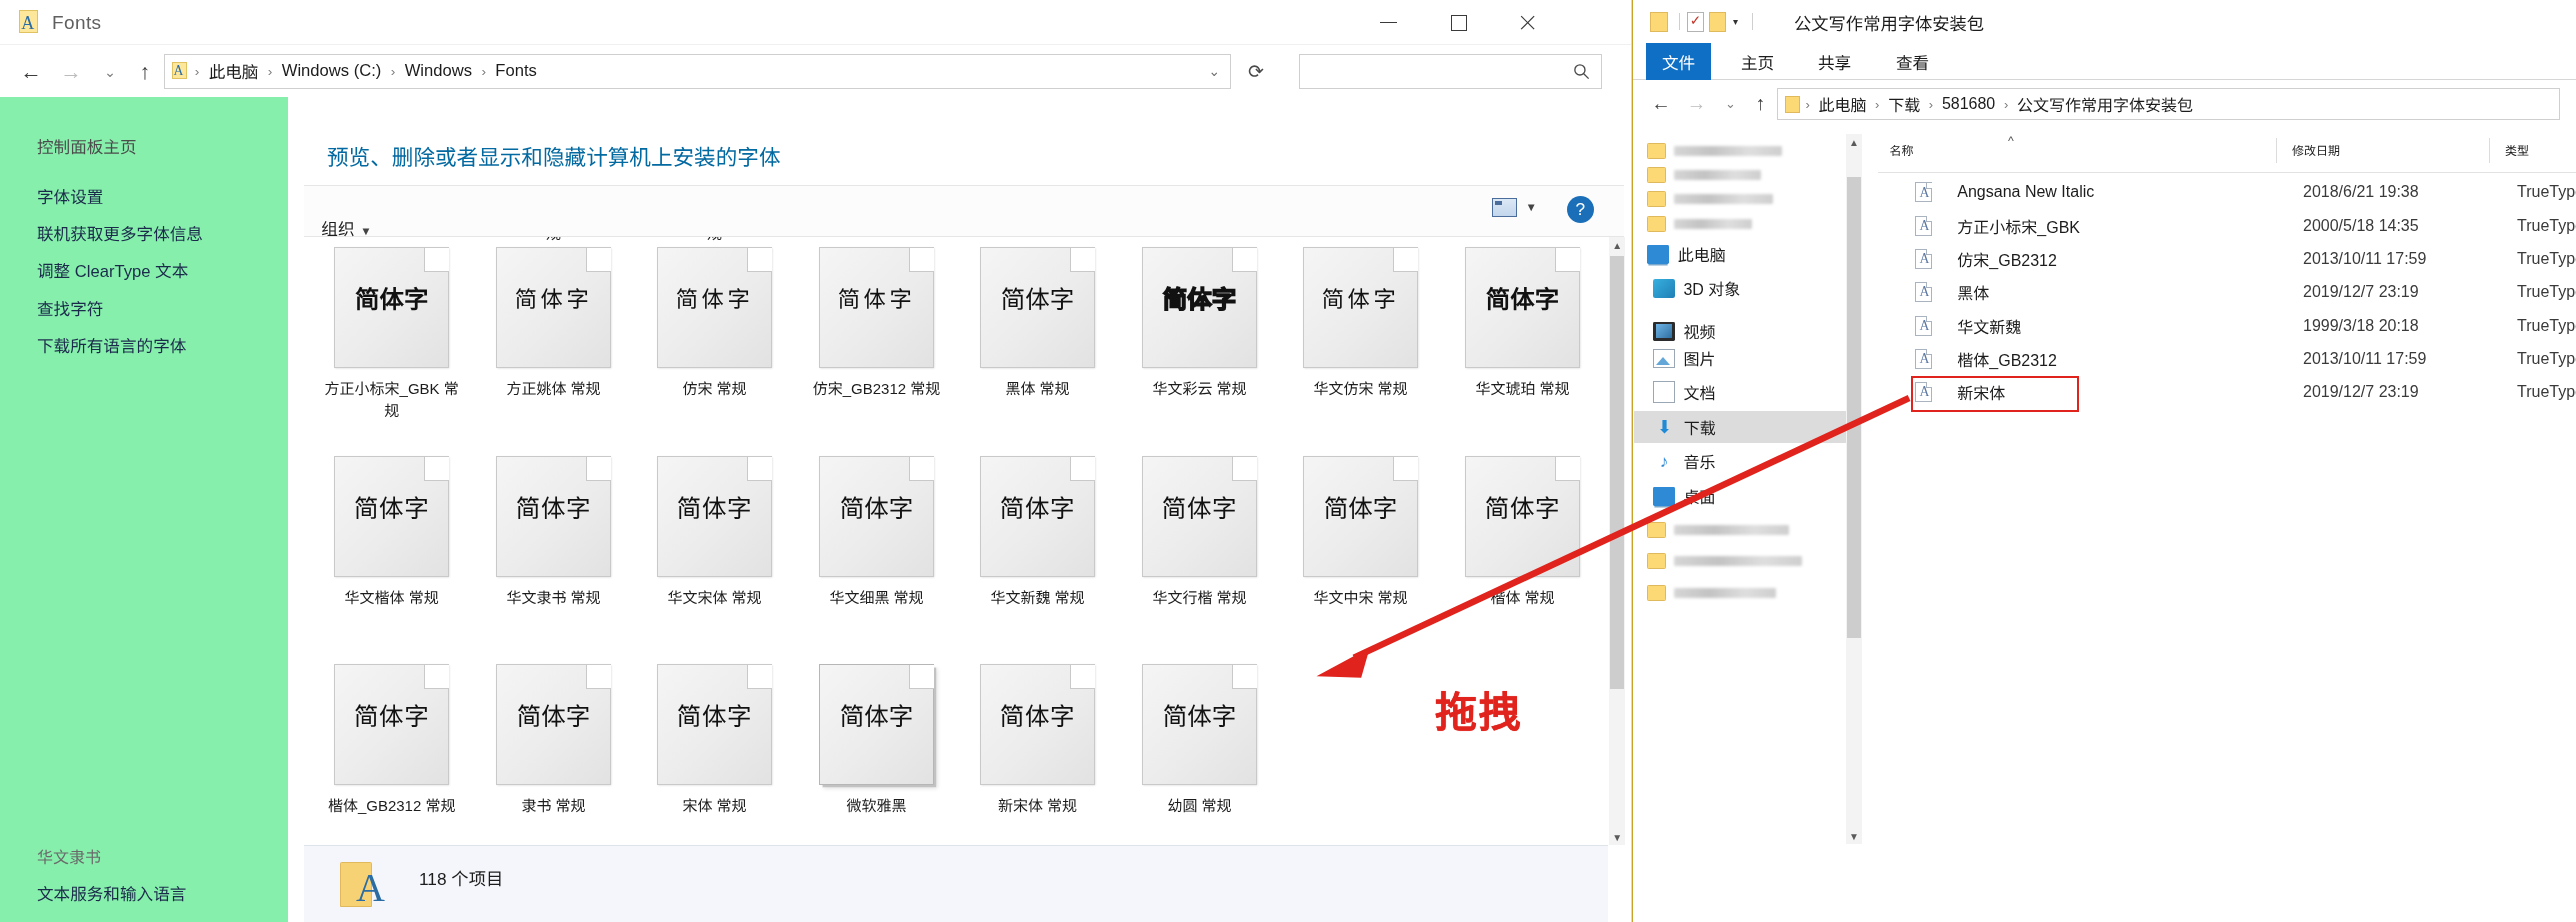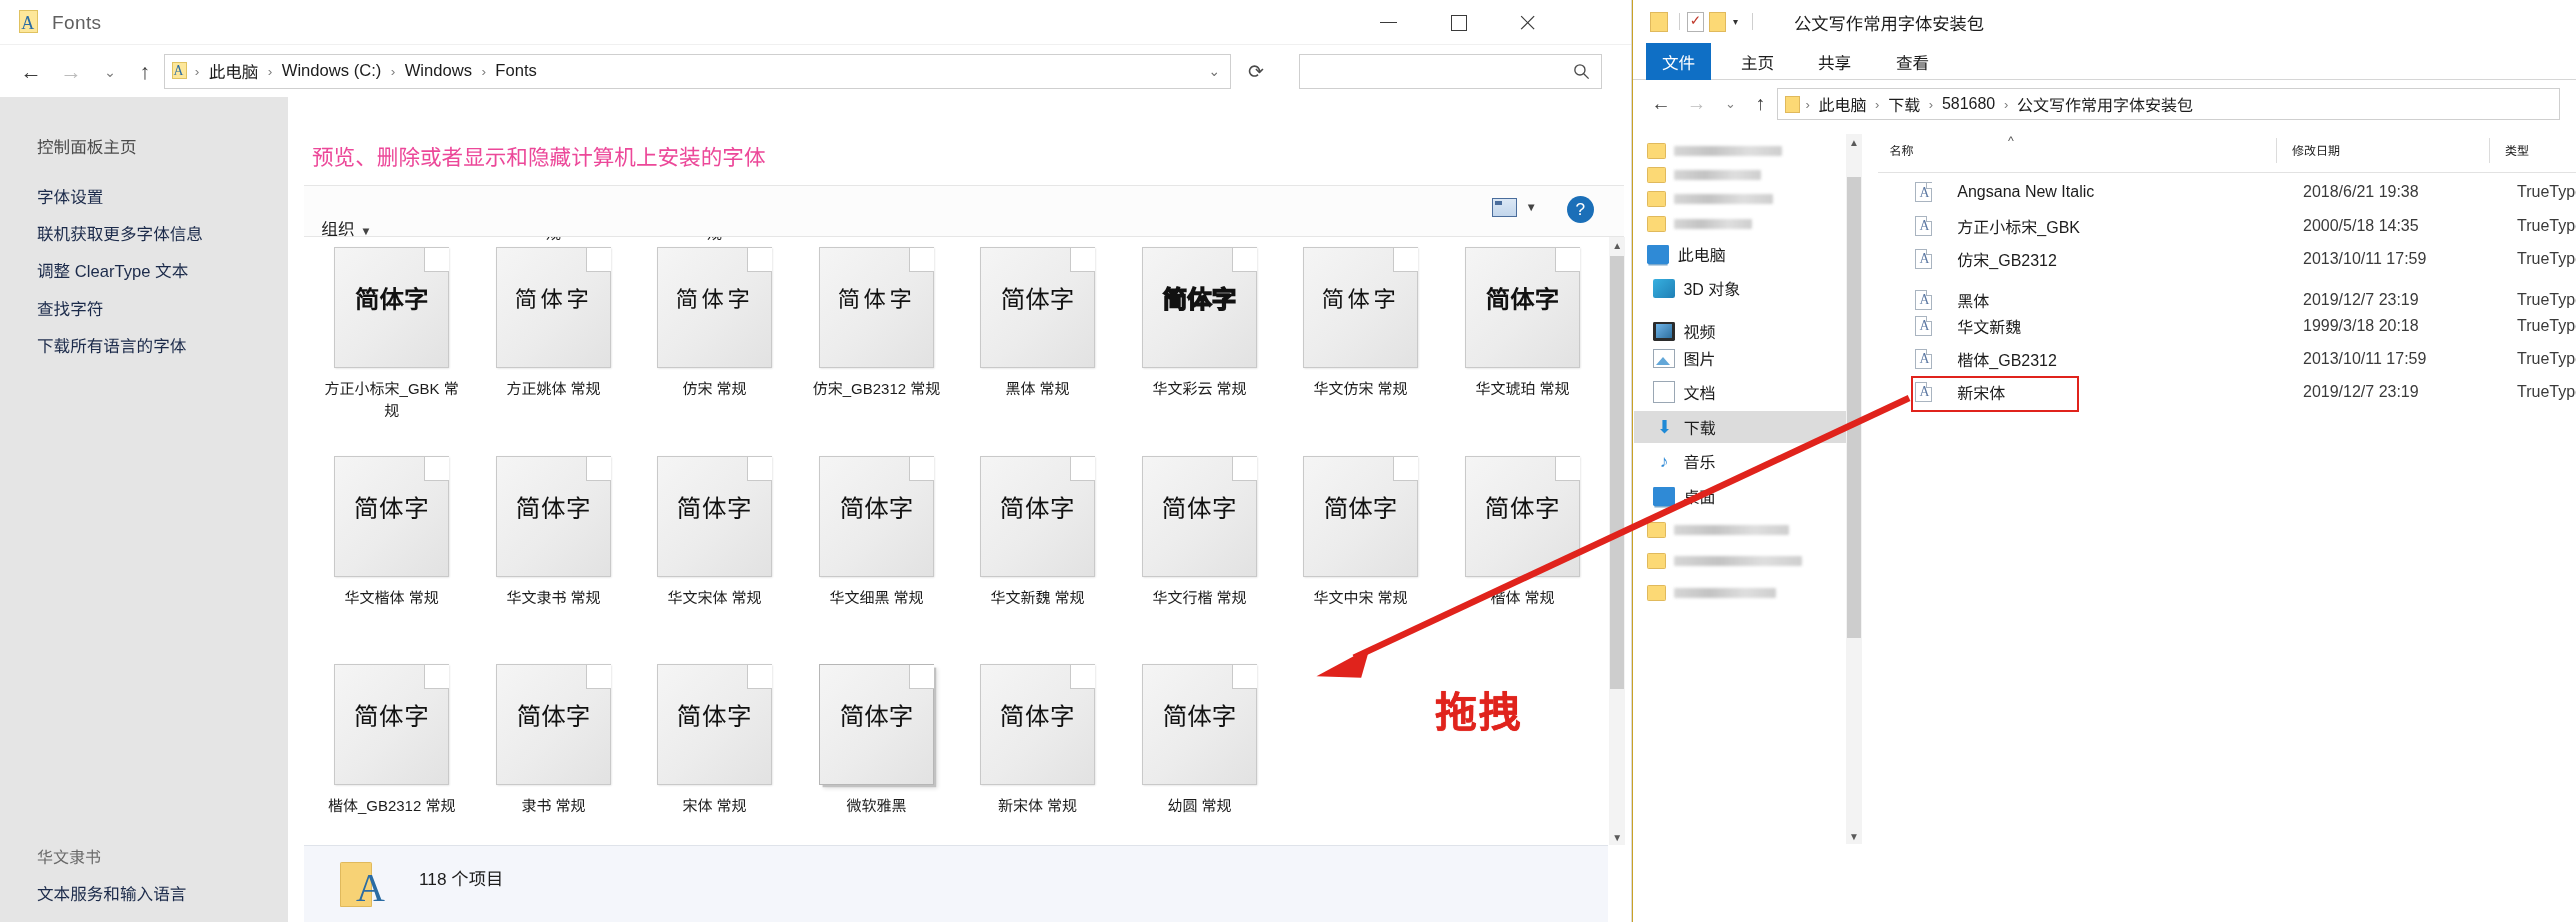--- a/index.html
+++ b/index.html
@@ -101,42 +101,42 @@
   }
   #fonts-search-input{
     border:0;outline:0;flex:1;height:100%;padding:0 8.7px;
     font-size:16px;color:#1c1c1c;font-family:inherit;background:transparent;
   }
   #fonts-search-icon{margin-right:10px;color:#4a4a4a;display:flex;}
 
   
   #fonts-sidebar{
     position:absolute;left:0;top:97px;width:288px;height:826px;
-    background:#e5e5e5;box-sizing:border-box;
+    background:#86efac;box-sizing:border-box;
   }
   .side-link{
     position:absolute;left:37px;font-size:16.6px;color:#1b2a4a;white-space:nowrap;
   }
   .side-head{color:#4c4c4c;}
   #sl-0{top:37px;}
   #sl-1{top:87px;}
   #sl-2{top:124px;}
   #sl-3{top:161px;}
   #sl-4{top:199px;}
   #sl-5{top:236px;}
   #sl-see{top:747px;font-size:16px;color:#6a6a6a;}
   #sl-6{top:784px;}
 
   
   #fonts-main{
     position:absolute;left:288px;top:97px;right:0;bottom:0;
     background:#ffffff;box-sizing:border-box;
   }
   #fonts-heading{
-    position:absolute;left:24px;top:43px;font-size:21.6px;color:#ec4899;
+    position:absolute;left:39px;top:43px;font-size:21.6px;color:#0369a1;
     white-space:nowrap;
   }
   #fonts-toolbar{
     position:absolute;left:16px;top:88px;right:7.2px;height:52px;
     border-top:0.7px solid #e6e6e6;border-bottom:0.7px solid #e6e6e6;
     background:#fcfcfc;box-sizing:border-box;
   }
   #tb-organize{
     position:absolute;left:17.3px;top:30px;font-size:16.6px;color:#1c1c1c;
   }
@@ -413,21 +413,21 @@
     font-family:"Liberation Serif",serif;font-size:13.7px;line-height:17.3px;color:#5d79a3;
   }
   .ttf-ico:after{
     content:"";position:absolute;right:-0.7px;top:-0.7px;width:5.8px;height:5.8px;
     background:#ffffff;border-left:0.7px solid #a9b4c0;border-bottom:0.7px solid #a9b4c0;
     box-sizing:border-box;
   }
   #exp-row-0{top:2.9px;}
   #exp-row-1{top:36px;}
   #exp-row-2{top:69px;}
-  #exp-row-3{top:102px;margin-top:8px;}
+  #exp-row-3{top:102px;}
   #exp-row-4{top:136px;}
   #exp-row-5{top:169px;}
   #exp-row-6{top:202px;}
 
   #exp-highlight{
     position:absolute;left:1911px;top:376px;width:168px;height:36px;
     border:2.9px solid #e0231c;box-sizing:border-box;z-index:60;
   }
 
   #exp-status{

